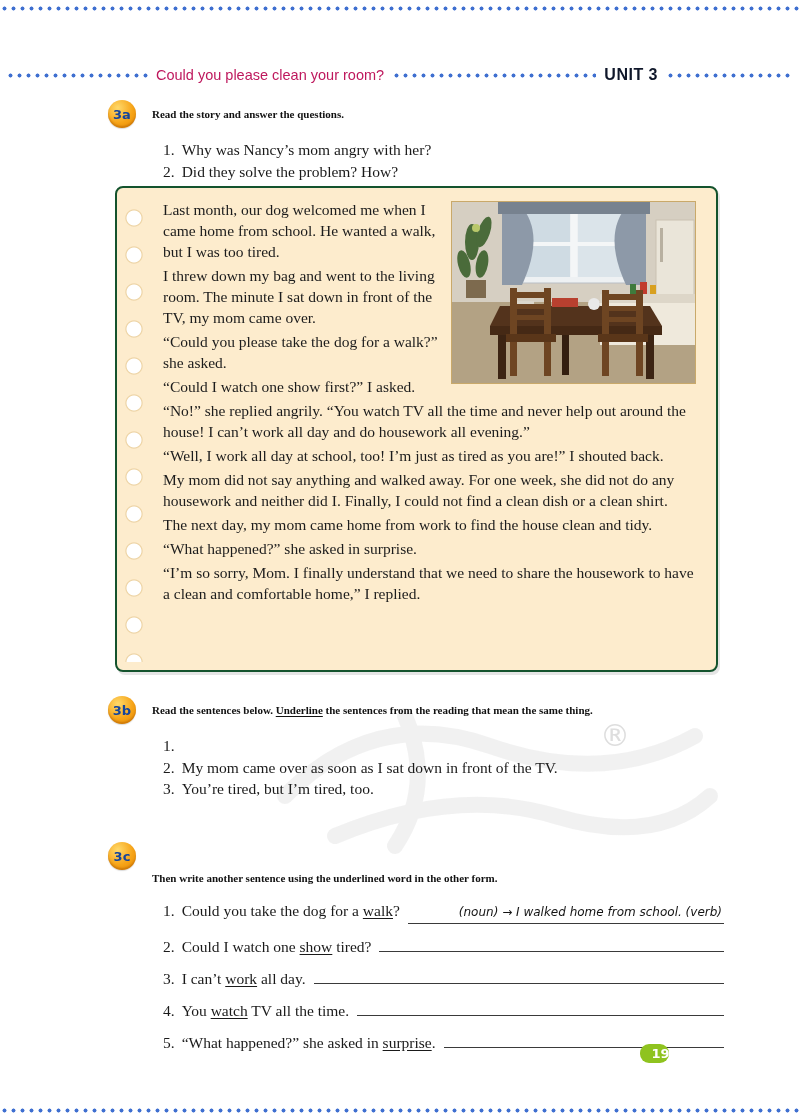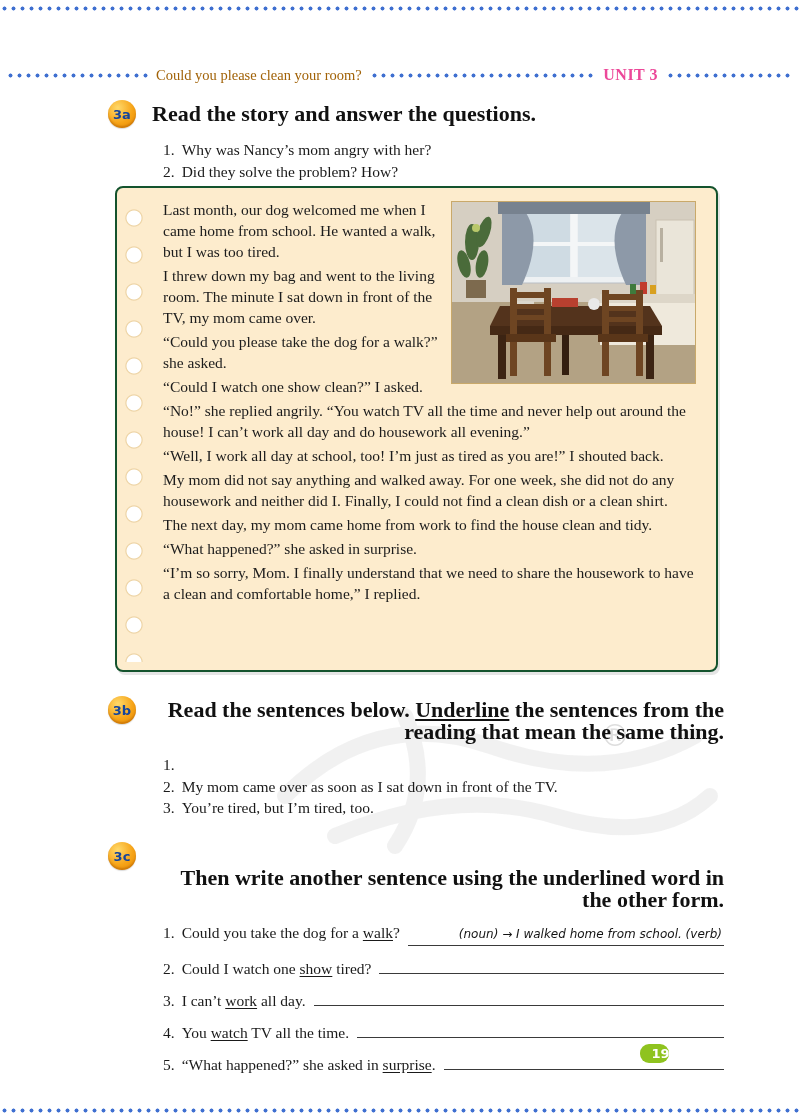--- a/index.html
+++ b/index.html
@@ -22,43 +22,43 @@
 
   
   .header {
     position:absolute; top:64px; left:6px; right:6px;
     display:flex; align-items:center; gap:8px; height:22px;
   }
   .header .seg1 { flex:0 0 142px; }
   .header .seg2 { flex:1 1 auto; }
   .header .seg3 { flex:0 0 128px; }
   .header .title {
-    font-family:Liberation Serif, serif; font-size:14.5px; font-weight:500;
-    color:#a16207; white-space:nowrap;text-align:right;
+    font-family:Liberation Sans, sans-serif; font-size:14.5px; font-weight:500;
+    color:#be185d; white-space:nowrap;text-align:right;
   }
   .header .unit {
-    font-family:Liberation Serif, serif; font-size:16px; font-weight:bold;
-    color:#ec4899; letter-spacing:.5px; white-space:nowrap;
+    font-family:Liberation Sans, sans-serif; font-size:16px; font-weight:bold;
+    color:#0f172a; letter-spacing:.5px; white-space:nowrap;
   }
 
   
   .block { position:absolute; left:108px; width:616px;text-align:right; }
   #sec-a { top:100px; }
   #sec-b { top:696px; }
   #sec-c { top:842px; }
   .sec-head { display:flex; align-items:flex-start; gap:16px; }
   .badge {
     flex:0 0 auto; width:28px; height:28px; border-radius:50%;
     background: radial-gradient(circle at 35% 28%, #ffd96a, #f6a418 55%, #e88a00);
     color:#15459c; font-family:"DejaVu Sans", sans-serif; font-weight:bold; font-size:13px;
     display:flex; align-items:center; justify-content:center;
     box-shadow: inset 0 -2px 2px rgba(165,85,0,.45), 0 1px 1px rgba(0,0,0,.15);
   }
   .sec-title {
-    font-size:22px; font-weight:bold; line-height:22px; color:#111;
+    font-size:11px; font-weight:bold; line-height:22px; color:#111;
     max-width:572px; padding-top:3px;
   }
   .u { text-decoration:underline; text-underline-offset:2px; }
 
   .qlist { margin:11px 0 0 55px; }
   .qrow { display:flex; gap:7px; font-size:15.5px; line-height:21.5px; }
   .qnum { flex:0 0 auto; }
 
   
   .panel {
@@ -201,21 +201,21 @@
             <rect x="150" y="104" width="41" height="5"></rect>
             <rect x="150" y="115" width="41" height="5"></rect>
           </g>
           <rect x="54" y="132" width="50" height="8" fill="#5a3619"></rect>
           <rect x="146" y="132" width="50" height="8" fill="#5a3619"></rect>
         </svg>
       </div>
       <p>Last month, our dog welcomed me when I came home from school. He wanted a walk, but I was too tired.</p>
       <p>I threw down my bag and went to the living room. The minute I sat down in front of the TV, my mom came over.</p>
       <p>“Could you please take the dog for a walk?” she asked.</p>
-      <p>“Could I watch one show clean?” I asked.</p>
+      <p>“Could I watch one show first?” I asked.</p>
       <p>“No!” she replied angrily. “You watch TV all the time and never help out around the house! I can’t work all day and do housework all evening.”</p>
       <p>“Well, I work all day at school, too! I’m just as tired as you are!” I shouted back.</p>
       <p>My mom did not say anything and walked away. For one week, she did not do any housework and neither did I. Finally, I could not find a clean dish or a clean shirt.</p>
       <p>The next day, my mom came home from work to find the house clean and tidy.</p>
       <p>“What happened?” she asked in surprise.</p>
       <p>“I’m so sorry, Mom. I finally understand that we need to share the housework to have a clean and comfortable home,” I replied.</p>
     </div>
   </div>
 
   <section class="block" id="sec-b">

